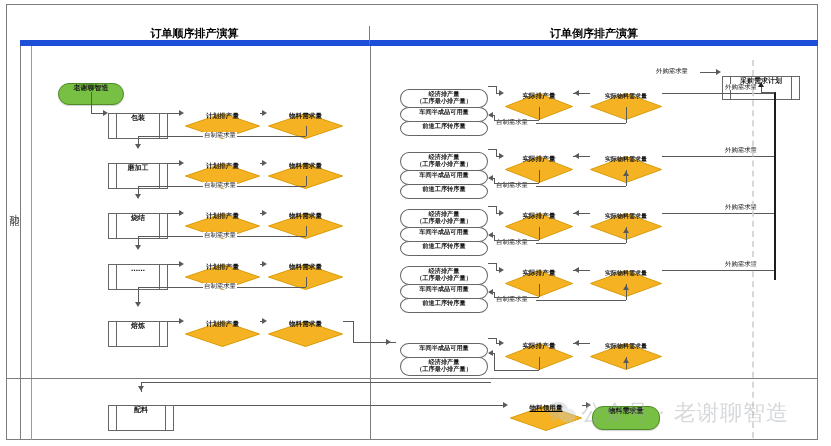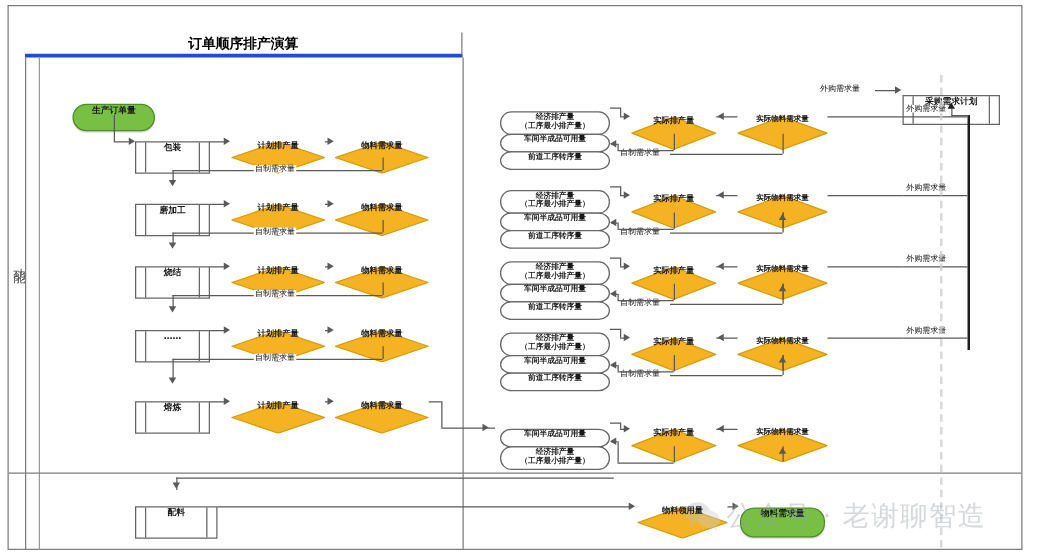--- a/index.html
+++ b/index.html
@@ -5,21 +5,21 @@
   html,body{margin:0;padding:0;background:#ffffff;}
   body{font-family:"DejaVu Sans","Liberation Sans",sans-serif;}
   #page{position:relative;width:831px;height:446px;overflow:hidden;background:#fff;}
 
   
   .outer-frame{position:absolute;left:6px;top:4px;width:812px;height:436px;border:1px solid #7d7d7d;box-sizing:border-box;}
   .title-cell{position:absolute;left:6px;top:4px;width:812px;height:22px;box-sizing:border-box;border-bottom:1px solid #7d7d7d;
      display:flex;align-items:center;padding-left:8px;}
   .title-text{font-size:15px;font-weight:700;color:#000;letter-spacing:.5px;line-height:1;}
 
-  .hdr-row{position:absolute;top:26px;height:20px;box-sizing:border-box;border-bottom:3px solid #1d4ed8;
+  .hdr-row{position:absolute;top:26px;height:20px;box-sizing:border-box;border-bottom:6px solid #1d4ed8;
      display:flex;align-items:center;justify-content:center;}
   .hdr-left{left:20px;width:350px;border-right:1px solid #7d7d7d;}
   .hdr-right{left:370px;width:448px;}
   .hdr-text{font-size:11px;font-weight:700;color:#000;}
 
   .vdiv{position:absolute;top:46px;width:1px;height:394px;background:#7d7d7d;}
   .vdiv-a{left:20px;}
   .vdiv-b{left:370px;}
   .vdiv-c{left:31px;background:#9a9a9a;}
 
@@ -71,33 +71,36 @@
 <body>
 
 <div id="page">
 
   <div class="outer-frame"></div>
 
 
   <div class="hdr-row hdr-left">
     <span class="hdr-text">订单顺序排产演算</span>
   </div>
+  <div class="hdr-row hdr-right">
+    <span class="hdr-text">订单倒序排产演算</span>
+  </div>
 
   <div class="vdiv vdiv-a"></div>
   <div class="vdiv vdiv-c"></div>
   <div class="vdiv vdiv-b"></div>
   <div class="hsplit"></div>
 
   <div class="fn-label">
     <span>功能</span>
   </div>
 
   <div id="dyn">
       <div class="shape term" style="left:58px;top:70px;width:66px;height:22px;">
-        <div class="lbl">生产订单量</div>
+        <div class="lbl">老谢聊智造</div>
       </div>
       <div class="ln lnv" style="left:91px;top:92px;height:21px;"></div>
       <div class="ln lnh" style="left:91px;top:113px;width:14px;"></div>
       <div class="arrowR" style="left:103px;top:110px;"></div>
       <div class="shape proc" style="left:108px;top:100px;width:60px;height:26px;">
         <div class="lbl">包装</div>
       </div>
       <div class="shape dia" style="left:185px;top:100px;width:75px;height:26px;">
         <svg class="dshape" viewBox="0 0 75 26">
           <polygon points="37.5,0.5 74.5,13 37.5,25.5 0.5,13" fill="#f5b324" stroke="#d99b06" stroke-width="1"></polygon>
@@ -419,21 +422,21 @@
       <div class="arrowR" style="left:499px;top:340px;"></div>
       <div class="ln lnh" style="left:573px;top:343px;width:17px;"></div>
       <div class="arrowL" style="left:574px;top:340px;"></div>
       <div class="ln lnv" style="left:626px;top:356.5px;height:12px;"></div>
       <div class="arrowU" style="left:623px;top:357.5px;"></div>
       <div class="ln lnv" style="left:539px;top:356.5px;height:13px;"></div>
       <div class="ln lnh" style="left:494px;top:369.5px;width:45px;"></div>
       <div class="ln lnv" style="left:494px;top:352.5px;height:17px;"></div>
       <div class="ln lnh" style="left:489px;top:352.5px;width:5px;"></div>
       <div class="arrowL" style="left:488px;top:349.5px;"></div>
-      <div class="shape dia" style="left:510px;top:392px;width:72px;height:26px;">
+      <div class="shape dia" style="left:510px;top:392px;width:72px;height:26px;text-decoration:underline;">
         <svg class="dshape" viewBox="0 0 72 26">
           <polygon points="36,0.5 71.5,13 36,25.5 0.5,13" fill="#f5b324" stroke="#d99b06" stroke-width="1"></polygon>
         </svg>
         <div class="lbl dtxt" style="font-size: 6.6px;">物料领用量</div>
       </div>
       <div class="shape term" style="left:592px;top:393px;width:68px;height:24px;">
         <div class="lbl">物料需求量</div>
       </div>
       <div class="ln lnh" style="left:582px;top:405px;width:4px;"></div>
       <div class="arrowR" style="left:586px;top:402px;"></div>

